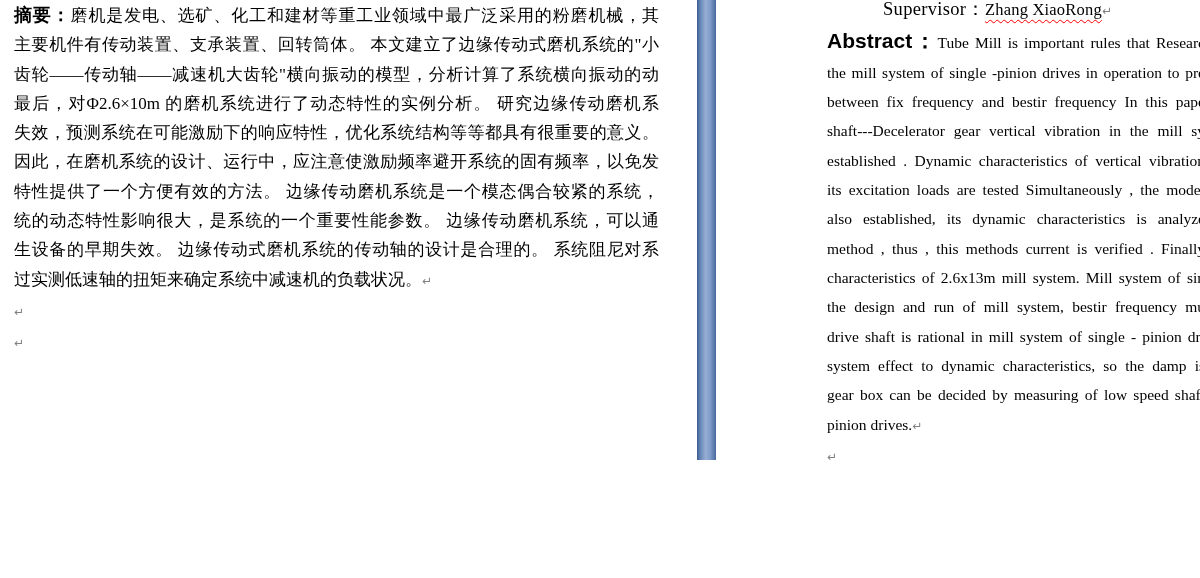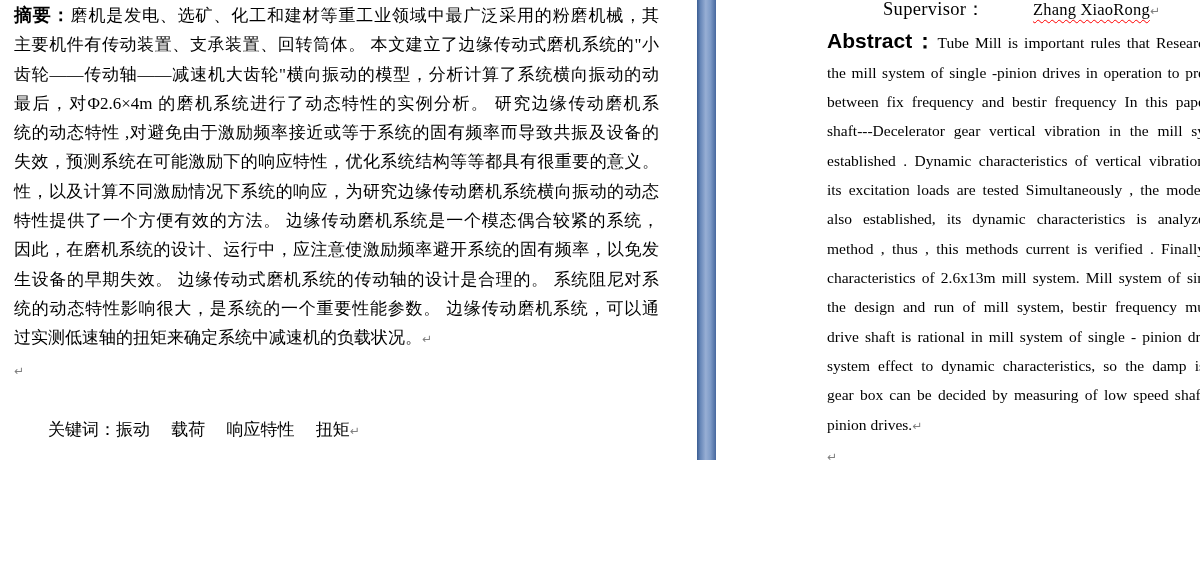--- a/index.html
+++ b/index.html
@@ -23,61 +23,56 @@
     position:absolute; left:697px; top:0; width:19px; height:578px;
     background:linear-gradient(90deg,#3a5c92 0%, #6787b8 18%, #97aed4 46%, #7f9cc8 70%, #47689e 100%);
   }
   
   .page-right { position:absolute; left:716px; top:0; width:520px; height:578px; background:#fff; }
   .right-col { margin-left:111px; width:378px; margin-top:-5px; }
   .en { font-size:15.5px; line-height:29.35px; color:#000; }
   .en-head { font-family:"Liberation Sans",sans-serif; font-weight:800; font-size:21px; }
   .sup-line { font-size:18.5px; padding-left:56px; letter-spacing:.3px; text-align:left; text-align-last:left; }
   .sup-name { font-size:16.5px; letter-spacing:.2px;
-    text-decoration:underline wavy #ff0000; text-decoration-thickness:1px; text-underline-offset:4px;margin-left:48px; }
+    text-decoration:underline wavy #ff0000; text-decoration-thickness:1px; text-underline-offset:4px; }
   .noj { text-align:center; text-align-last:left; }
   .sig-line { position:absolute; left:111px; top:553px; font-family:"Liberation Sans",sans-serif;
     font-weight:800; font-size:18px; line-height:29px; white-space:nowrap; }
 </style>
 </head>
 <body>
 
 <div id="screen">
 
   <div class="page-left">
     <div class="left-col cn">
 
       <div class="jline">
         <span class="cn-head">摘要：</span><span>磨机是发电、选矿、化工和建材等重工业领域中最广泛采用的粉磨机械，其</span>
       </div>
 
       <div>
           <div class="jline">主要机件有传动装置、支承装置、回转筒体。 本文建立了边缘传动式磨机系统的"小</div>
           <div class="jline">齿轮——传动轴——减速机大齿轮"横向振动的模型，分析计算了系统横向振动的动</div>
-          <div class="jline">最后，对Φ2.6×4m 的磨机系统进行了动态特性的实例分析。 研究边缘传动磨机系</div>
-          <div class="jline">统的动态特性 ,对避免由于激励频率接近或等于系统的固有频率而导致共振及设备的</div>
+          <div class="jline">最后，对Φ2.6×10m 的磨机系统进行了动态特性的实例分析。 研究边缘传动磨机系</div>
           <div class="jline">失效，预测系统在可能激励下的响应特性，优化系统结构等等都具有很重要的意义。</div>
-          <div class="jline">性，以及计算不同激励情况下系统的响应，为研究边缘传动磨机系统横向振动的动态</div>
+          <div class="jline">因此，在磨机系统的设计、运行中，应注意使激励频率避开系统的固有频率，以免发</div>
           <div class="jline">特性提供了一个方便有效的方法。 边缘传动磨机系统是一个模态偶合较紧的系统，</div>
-          <div class="jline">因此，在磨机系统的设计、运行中，应注意使激励频率避开系统的固有频率，以免发</div>
+          <div class="jline">统的动态特性影响很大，是系统的一个重要性能参数。 边缘传动磨机系统，可以通</div>
           <div class="jline">生设备的早期失效。 边缘传动式磨机系统的传动轴的设计是合理的。 系统阻尼对系</div>
-          <div class="jline">统的动态特性影响很大，是系统的一个重要性能参数。 边缘传动磨机系统，可以通</div>
         </div>
 
       <div class="noj">
         <span>过实测低速轴的扭矩来确定系统中减速机的负载状况。</span><span class="pil">↵</span>
       </div>
 
       <div class="noj">
         <span class="pil">↵</span>
       </div>
 
-      <div class="noj pre">
-        <span>关键词：</span><span>振动　 载荷　 响应特性　 扭矩</span><span class="pil">↵</span>
-      </div>
 
       <div class="noj">
         <span class="pil">↵</span>
       </div>
     </div>
 
     <span class="pil-abs" style="left:348px; top:522px;">↵</span>
     <span class="pil-abs" style="left:178px; top:540px;">↵</span>
     <span class="pil-abs" style="left:178px; top:562px;">↵</span>
   </div>

